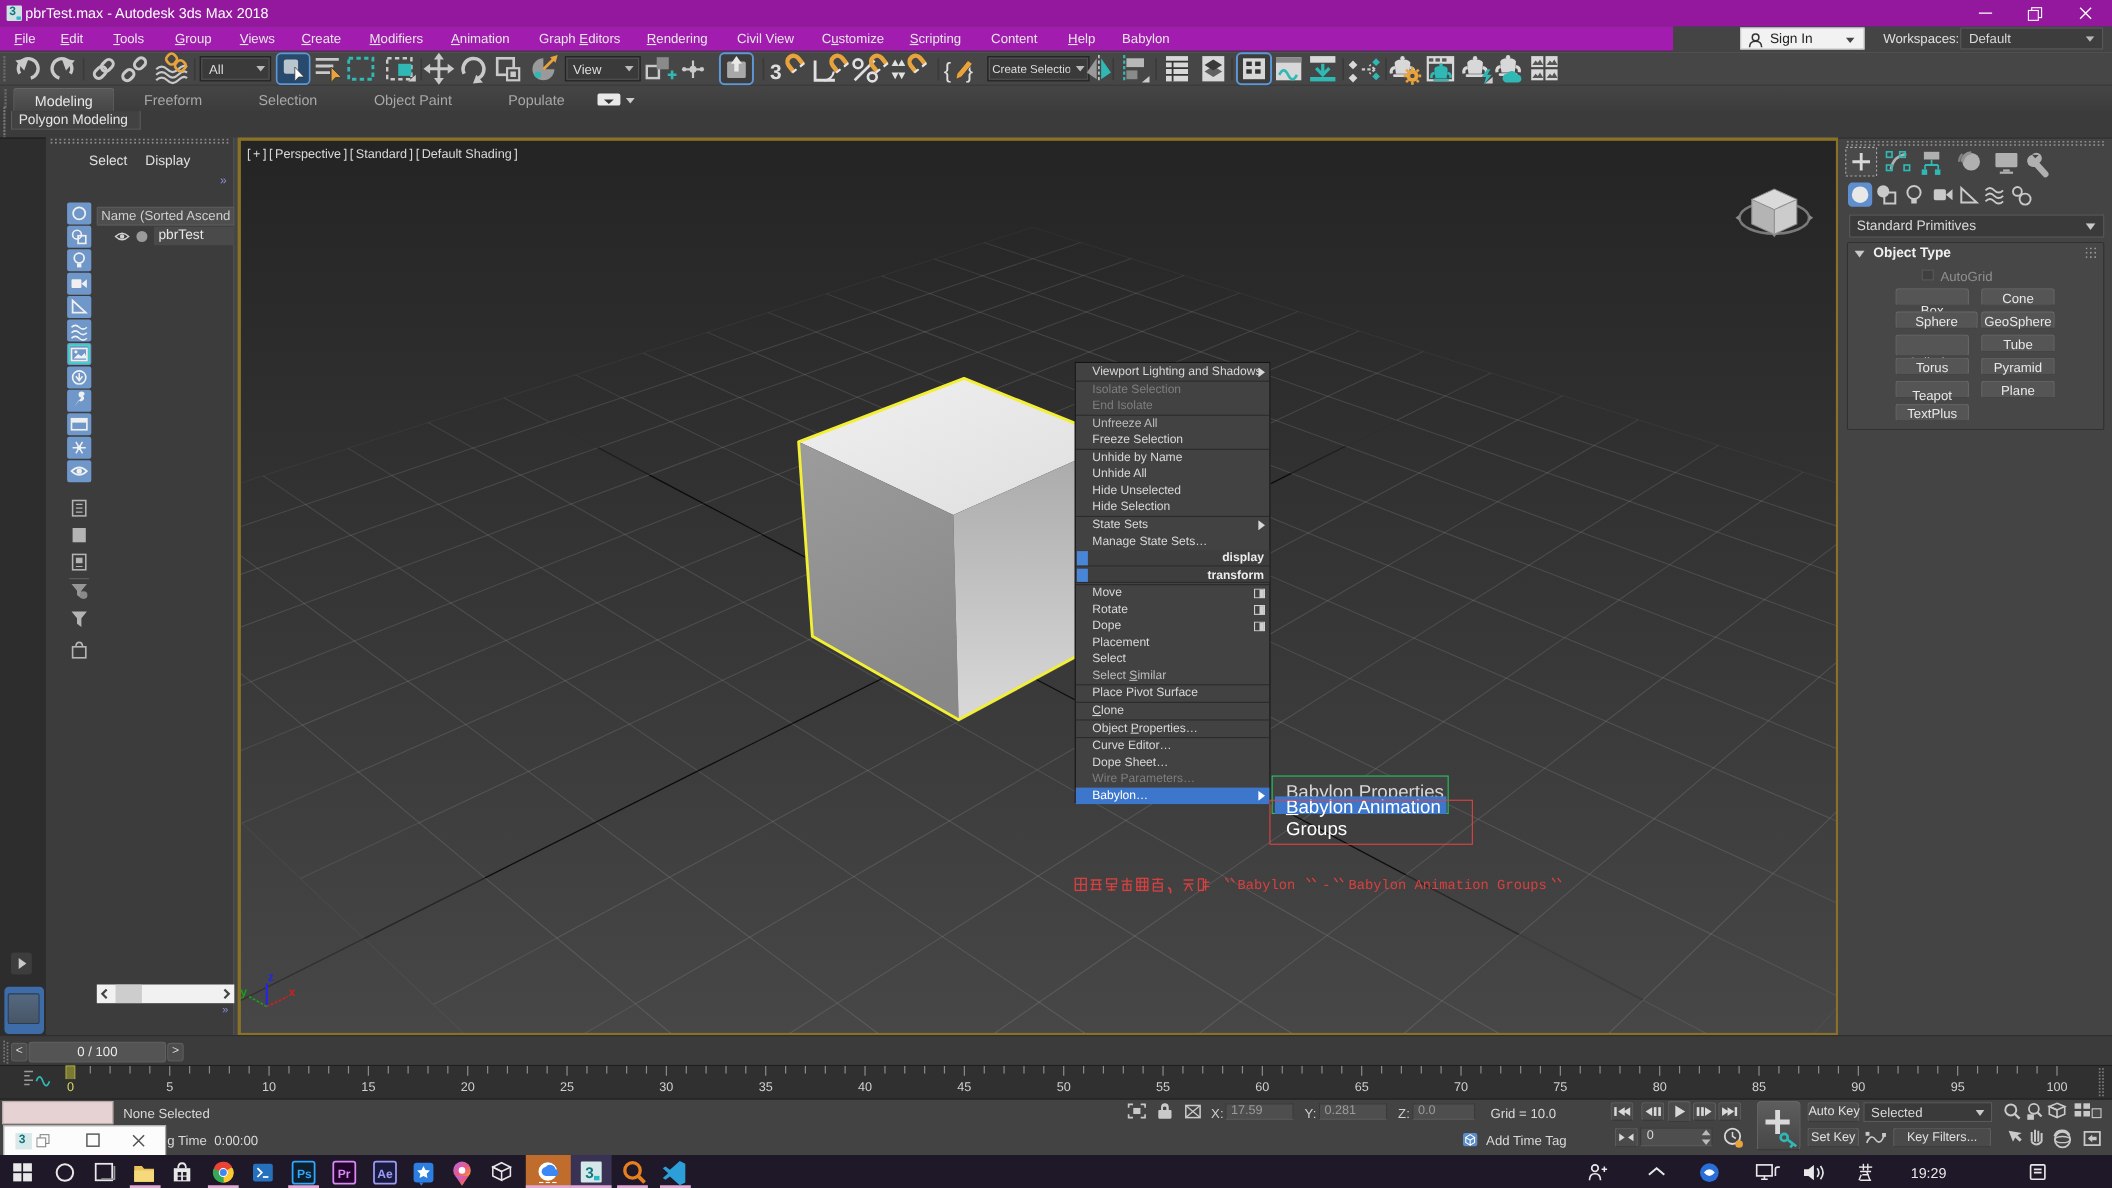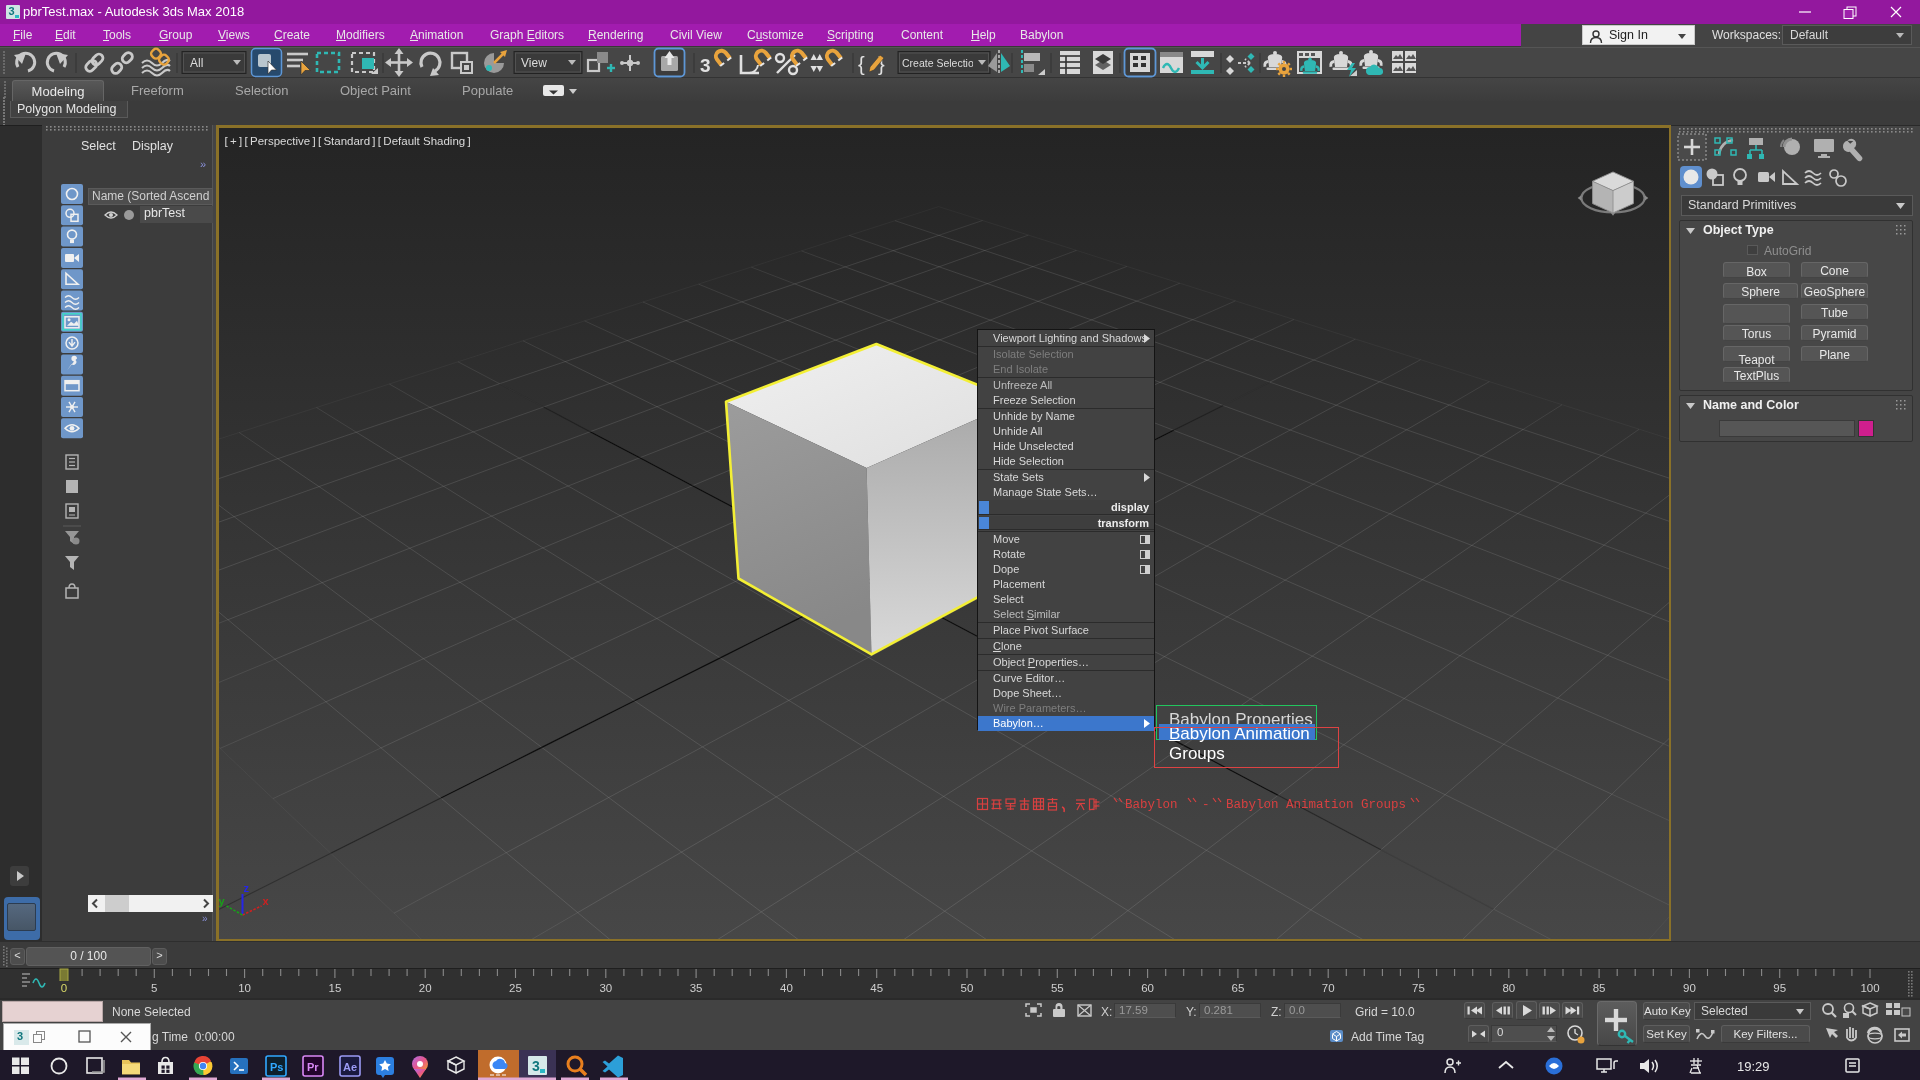--- a/index.html
+++ b/index.html
@@ -1381,50 +1381,31 @@
         <rect x="0" y="8" width="1.5" height="1.5" fill="#9a9a9a"></rect>
         <rect x="4" y="0" width="1.5" height="1.5" fill="#9a9a9a"></rect>
         <rect x="4" y="4" width="1.5" height="1.5" fill="#9a9a9a"></rect>
         <rect x="4" y="8" width="1.5" height="1.5" fill="#9a9a9a"></rect>
         <rect x="8" y="0" width="1.5" height="1.5" fill="#9a9a9a"></rect>
         <rect x="8" y="4" width="1.5" height="1.5" fill="#9a9a9a"></rect>
         <rect x="8" y="8" width="1.5" height="1.5" fill="#9a9a9a"></rect>
       </svg>
       <div class="abs" style="left:67px;top:24px;width:11px;height:10px;background:#3f3f3f;border:1px solid #5a5a5a"></div>
       <div class="abs" style="left:84px;top:23px;font-size:12px;color:#8f8f8f">AutoGrid</div>
-      <div class="abs" style="left:43px;top:41px;width:67px;height:16px;background:#555;border:1px solid #666;border-bottom-color:#444;border-radius:3px;color:#e8e8e8;font-size:12px;text-align:center;padding-top:2px">Box</div>
+      <div class="abs" style="left:43px;top:41px;width:67px;height:16px;background:#555;border:1px solid #666;border-bottom-color:#444;border-radius:3px;color:#e8e8e8;font-size:12px;text-align:center;padding-top:12px">Box</div>
       <div class="abs" style="left:121px;top:41px;width:67px;height:16px;background:#555;border:1px solid #666;border-bottom-color:#444;border-radius:3px;color:#e8e8e8;font-size:12px;text-align:center;padding-top:0.5px">Cone</div>
       <div class="abs" style="left:43px;top:62px;width:75px;height:16px;background:#555;border:1px solid #666;border-bottom-color:#444;border-radius:3px;color:#e8e8e8;font-size:12px;text-align:center;padding-top:0.5px">Sphere</div>
       <div class="abs" style="left:121px;top:62px;width:67px;height:16px;background:#555;border:1px solid #666;border-bottom-color:#444;border-radius:3px;color:#e8e8e8;font-size:12px;text-align:center;padding-top:0.5px">GeoSphere</div>
       <div class="abs" style="left:43px;top:83px;width:67px;height:16px;background:#555;border:1px solid #666;border-bottom-color:#444;border-radius:3px;color:#e8e8e8;font-size:12px;text-align:center;padding-top:18px">Cylinder</div>
       <div class="abs" style="left:121px;top:83px;width:67px;height:16px;background:#555;border:1px solid #666;border-bottom-color:#444;border-radius:3px;color:#e8e8e8;font-size:12px;text-align:center;padding-top:0.5px">Tube</div>
       <div class="abs" style="left:43px;top:104px;width:67px;height:16px;background:#555;border:1px solid #666;border-bottom-color:#444;border-radius:3px;color:#e8e8e8;font-size:12px;text-align:center;padding-top:0.5px">Torus</div>
       <div class="abs" style="left:121px;top:104px;width:67px;height:16px;background:#555;border:1px solid #666;border-bottom-color:#444;border-radius:3px;color:#e8e8e8;font-size:12px;text-align:center;padding-top:0.5px">Pyramid</div>
       <div class="abs" style="left:43px;top:125px;width:67px;height:16px;background:#555;border:1px solid #666;border-bottom-color:#444;border-radius:3px;color:#e8e8e8;font-size:12px;text-align:center;padding-top:6px">Teapot</div>
       <div class="abs" style="left:121px;top:125px;width:67px;height:16px;background:#555;border:1px solid #666;border-bottom-color:#444;border-radius:3px;color:#e8e8e8;font-size:12px;text-align:center;padding-top:0.5px">Plane</div>
       <div class="abs" style="left:43px;top:146px;width:67px;height:16px;background:#555;border:1px solid #666;border-bottom-color:#444;border-radius:3px;color:#e8e8e8;font-size:12px;text-align:center;padding-top:0.5px">TextPlus</div>
-    </div>
-    <div class="abs" style="left:8px;top:269px;width:234px;height:47px;background:#474747;border:1px solid #313131;border-radius:2px">
-      <svg class="abs" style="left:6px;top:6px" width="10" height="8">
-        <path d="M0 1 l9 0 l-4.5 6 z" fill="#c9c9c9"></path>
-      </svg>
-      <div class="abs" style="left:23px;top:2px;font-weight:bold;font-size:12.5px;color:#f0f0f0">Name and Color</div>
-      <svg class="abs" style="right:4px;top:4px" width="12" height="10">
-        <rect x="0" y="0" width="1.5" height="1.5" fill="#9a9a9a"></rect>
-        <rect x="0" y="4" width="1.5" height="1.5" fill="#9a9a9a"></rect>
-        <rect x="0" y="8" width="1.5" height="1.5" fill="#9a9a9a"></rect>
-        <rect x="4" y="0" width="1.5" height="1.5" fill="#9a9a9a"></rect>
-        <rect x="4" y="4" width="1.5" height="1.5" fill="#9a9a9a"></rect>
-        <rect x="4" y="8" width="1.5" height="1.5" fill="#9a9a9a"></rect>
-        <rect x="8" y="0" width="1.5" height="1.5" fill="#9a9a9a"></rect>
-        <rect x="8" y="4" width="1.5" height="1.5" fill="#9a9a9a"></rect>
-        <rect x="8" y="8" width="1.5" height="1.5" fill="#9a9a9a"></rect>
-      </svg>
-      <div class="abs" style="left:39px;top:24px;width:136px;height:17px;background:#565656;border:1px solid #3a3a3a"></div>
-      <div class="abs" style="left:178px;top:24px;width:16px;height:17px;background:#cf1f8e;border:1px solid #333"></div>
     </div>
   </div>
 <div class="abs" style="left:0;top:941px;width:1920px;height:27px;background:#3b3b3b;border-top:1px solid #2e2e2e">
  <svg class="abs" style="left:2px;top:3px" width="8" height="22">
       <rect x="1" y="1" width="1.6" height="1.6" fill="#777"></rect>
       <rect x="4" y="2.5" width="1.6" height="1.6" fill="#777"></rect>
       <rect x="1" y="4" width="1.6" height="1.6" fill="#777"></rect>
       <rect x="4" y="5.5" width="1.6" height="1.6" fill="#777"></rect>
       <rect x="1" y="7" width="1.6" height="1.6" fill="#777"></rect>
       <rect x="4" y="8.5" width="1.6" height="1.6" fill="#777"></rect>

